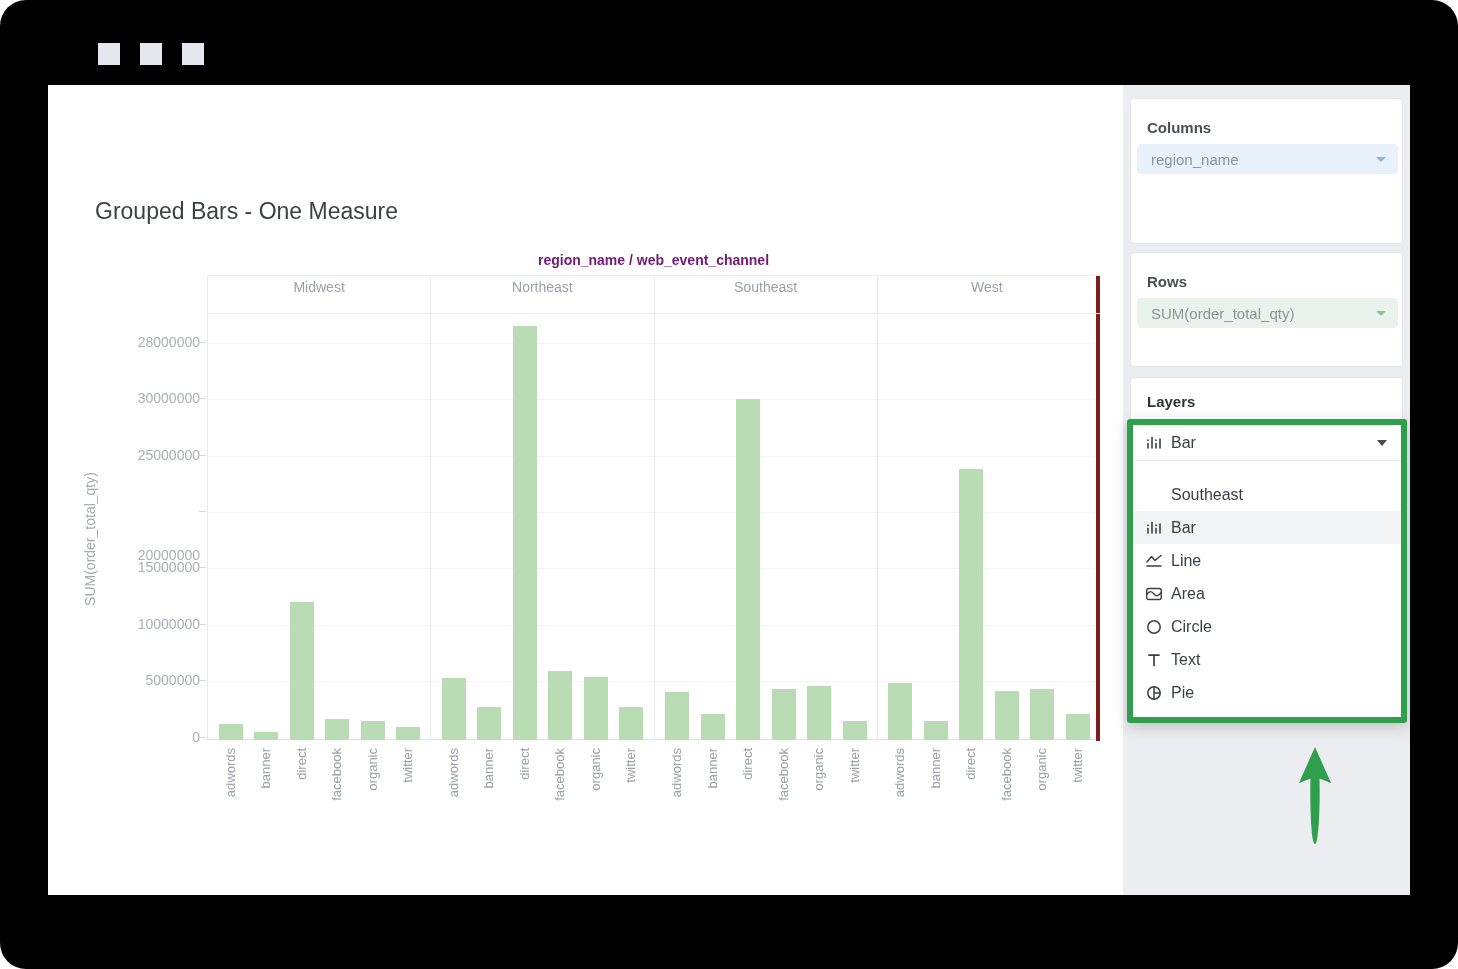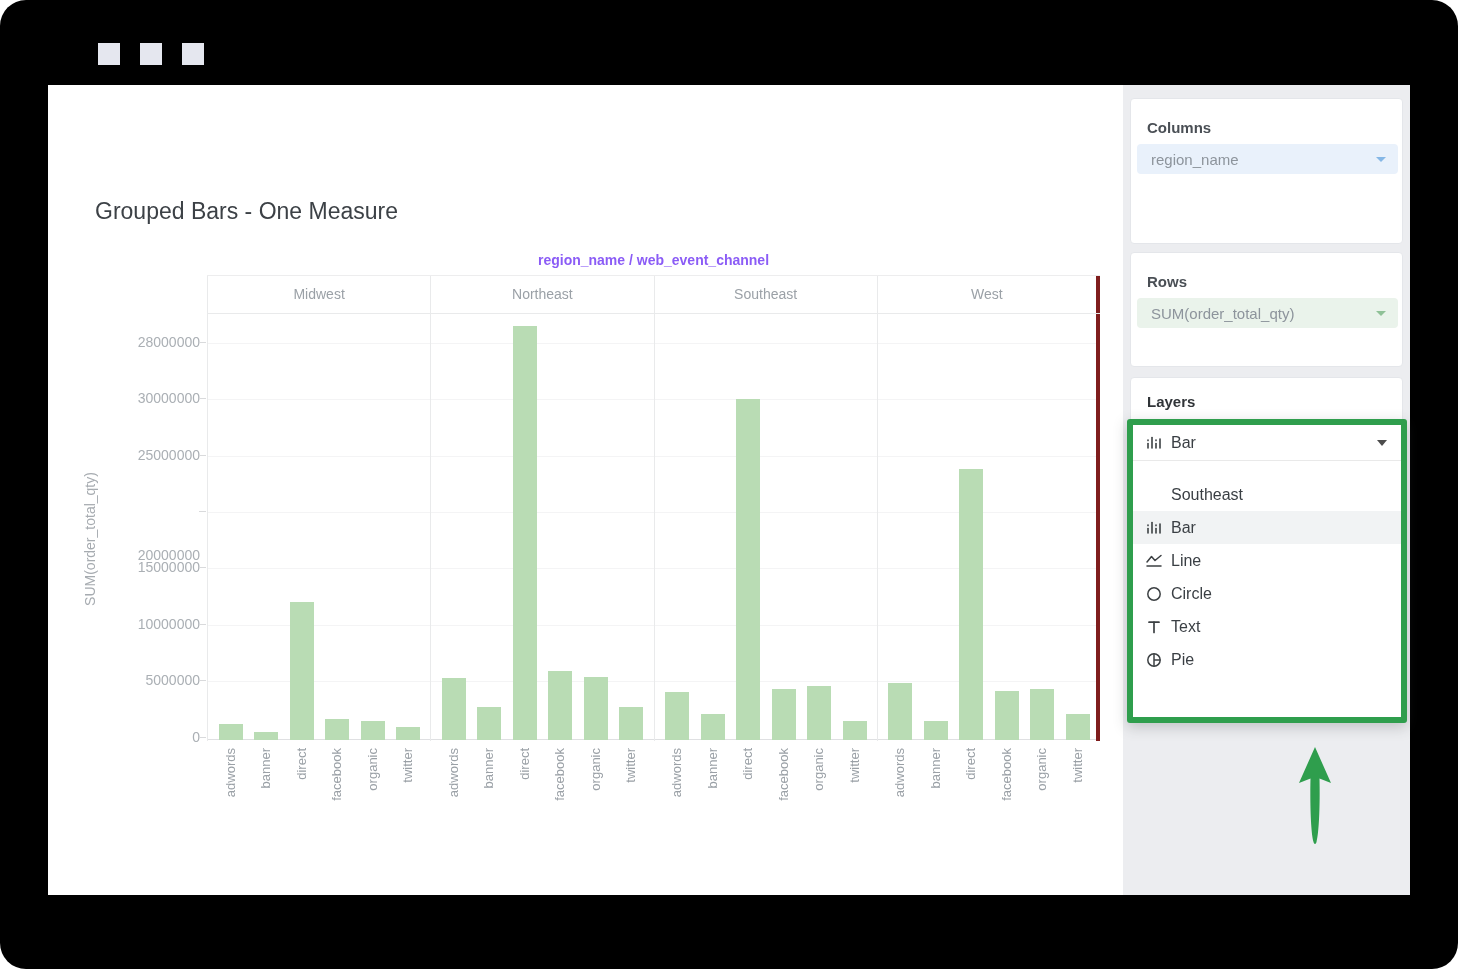--- a/index.html
+++ b/index.html
@@ -5,26 +5,26 @@
   * { margin:0; padding:0; box-sizing:border-box; }
   body { background:#ffffff; font-family:"Liberation Sans", sans-serif; }
   .frame { position:relative; width:1458px; height:969px; background:#000; border-radius:26px; overflow:hidden; }
   .tb-btn { position:absolute; top:43px; width:22px; height:22px; background:#e5e7ef; }
   .window { position:absolute; left:48px; top:85px; width:1362px; height:810px; background:#fff; }
 
   
   .main { position:absolute; left:0; top:0; width:1075px; height:810px; background:#fff; }
   .page-title { position:absolute; left:47px; top:113px; font-size:23px; color:#3c4146; }
   .facet-axis-title { position:absolute; left:159px; top:167px; width:893px; text-align:center;
-                      font-size:14px; font-weight:bold; color:#8b5cf6; }
+                      font-size:14px; font-weight:bold; color:#701a75; }
   .plot { position:absolute; left:159px; top:190px; width:893px; height:465px;
           border-top:1px solid #ededee; border-bottom:1px solid #dfe0e2; }
   .facet-panel { position:absolute; top:0; height:465px; border-left:1px solid #e9eaeb; }
   .facet-panel.last { border-right:4px solid #7f1d1d; }
-  .facet-label { position:absolute; top:10px; left:0; width:100%; text-align:center;
+  .facet-label { position:absolute; top:3px; left:0; width:100%; text-align:center;
                  font-size:14px; color:#9ba1a7; }
   .facet-divider { position:absolute; left:0; top:37px; width:100%; height:1px; background:#e9eaeb; }
   .gridline { position:absolute; left:0; width:100%; height:1px; background:#f4f4f5; }
   .bar { position:absolute; background:#b9dcb4; }
   .ytick-label { position:absolute; left:55px; width:97px; text-align:right;
                  font-size:14px; color:#aaafb4; }
   .ytick-dash { position:absolute; left:151px; width:7px; height:1px; background:#d9dadc; }
   .y-axis-title { position:absolute; left:-158px; top:446px; width:400px; text-align:center;
                   font-size:14px; color:#a6abb0; transform:rotate(-90deg); }
   .xlabel { position:absolute; font-size:13px; line-height:16px; color:#9aa0a6; white-space:nowrap;
@@ -220,20 +220,29 @@
               <span class="icon-slot">
                 <svg width="18" height="18" viewBox="0 0 18 18" fill="none" stroke="#3c4043" stroke-width="1.5" stroke-linecap="round" stroke-linejoin="round">
                   <polyline points="2,10 6.5,4.5 10,8.5 16,3.5"></polyline>
                   <line x1="2" y1="14" x2="16" y2="14"></line>
                 </svg>
               </span>
               <span>Line</span>
             </li>
             <li class="menu-item">
               <span class="icon-slot">
+                <svg width="18" height="18" viewBox="0 0 18 18" fill="none" stroke="#3c4043" stroke-width="1.4" stroke-linejoin="round">
+                  <rect x="1.7" y="3.5" width="14.6" height="11" rx="2"></rect>
+                  <path d="M1.7 9.5 C4.5 5.5 6.5 6 9 9 C11.5 12 13.5 11 16.3 7.5"></path>
+                </svg>
+              </span>
+              <span>Area</span>
+            </li>
+            <li class="menu-item">
+              <span class="icon-slot">
                 <svg width="18" height="18" viewBox="0 0 18 18" fill="none" stroke="#3c4043" stroke-width="1.5">
                   <circle cx="9" cy="9" r="6.2"></circle>
                 </svg>
               </span>
               <span>Circle</span>
             </li>
             <li class="menu-item">
               <span class="icon-slot">
                 <svg width="18" height="18" viewBox="0 0 18 18" fill="none" stroke="#3c4043" stroke-width="1.7" stroke-linecap="round">
                   <line x1="4" y1="4.2" x2="14" y2="4.2"></line>

